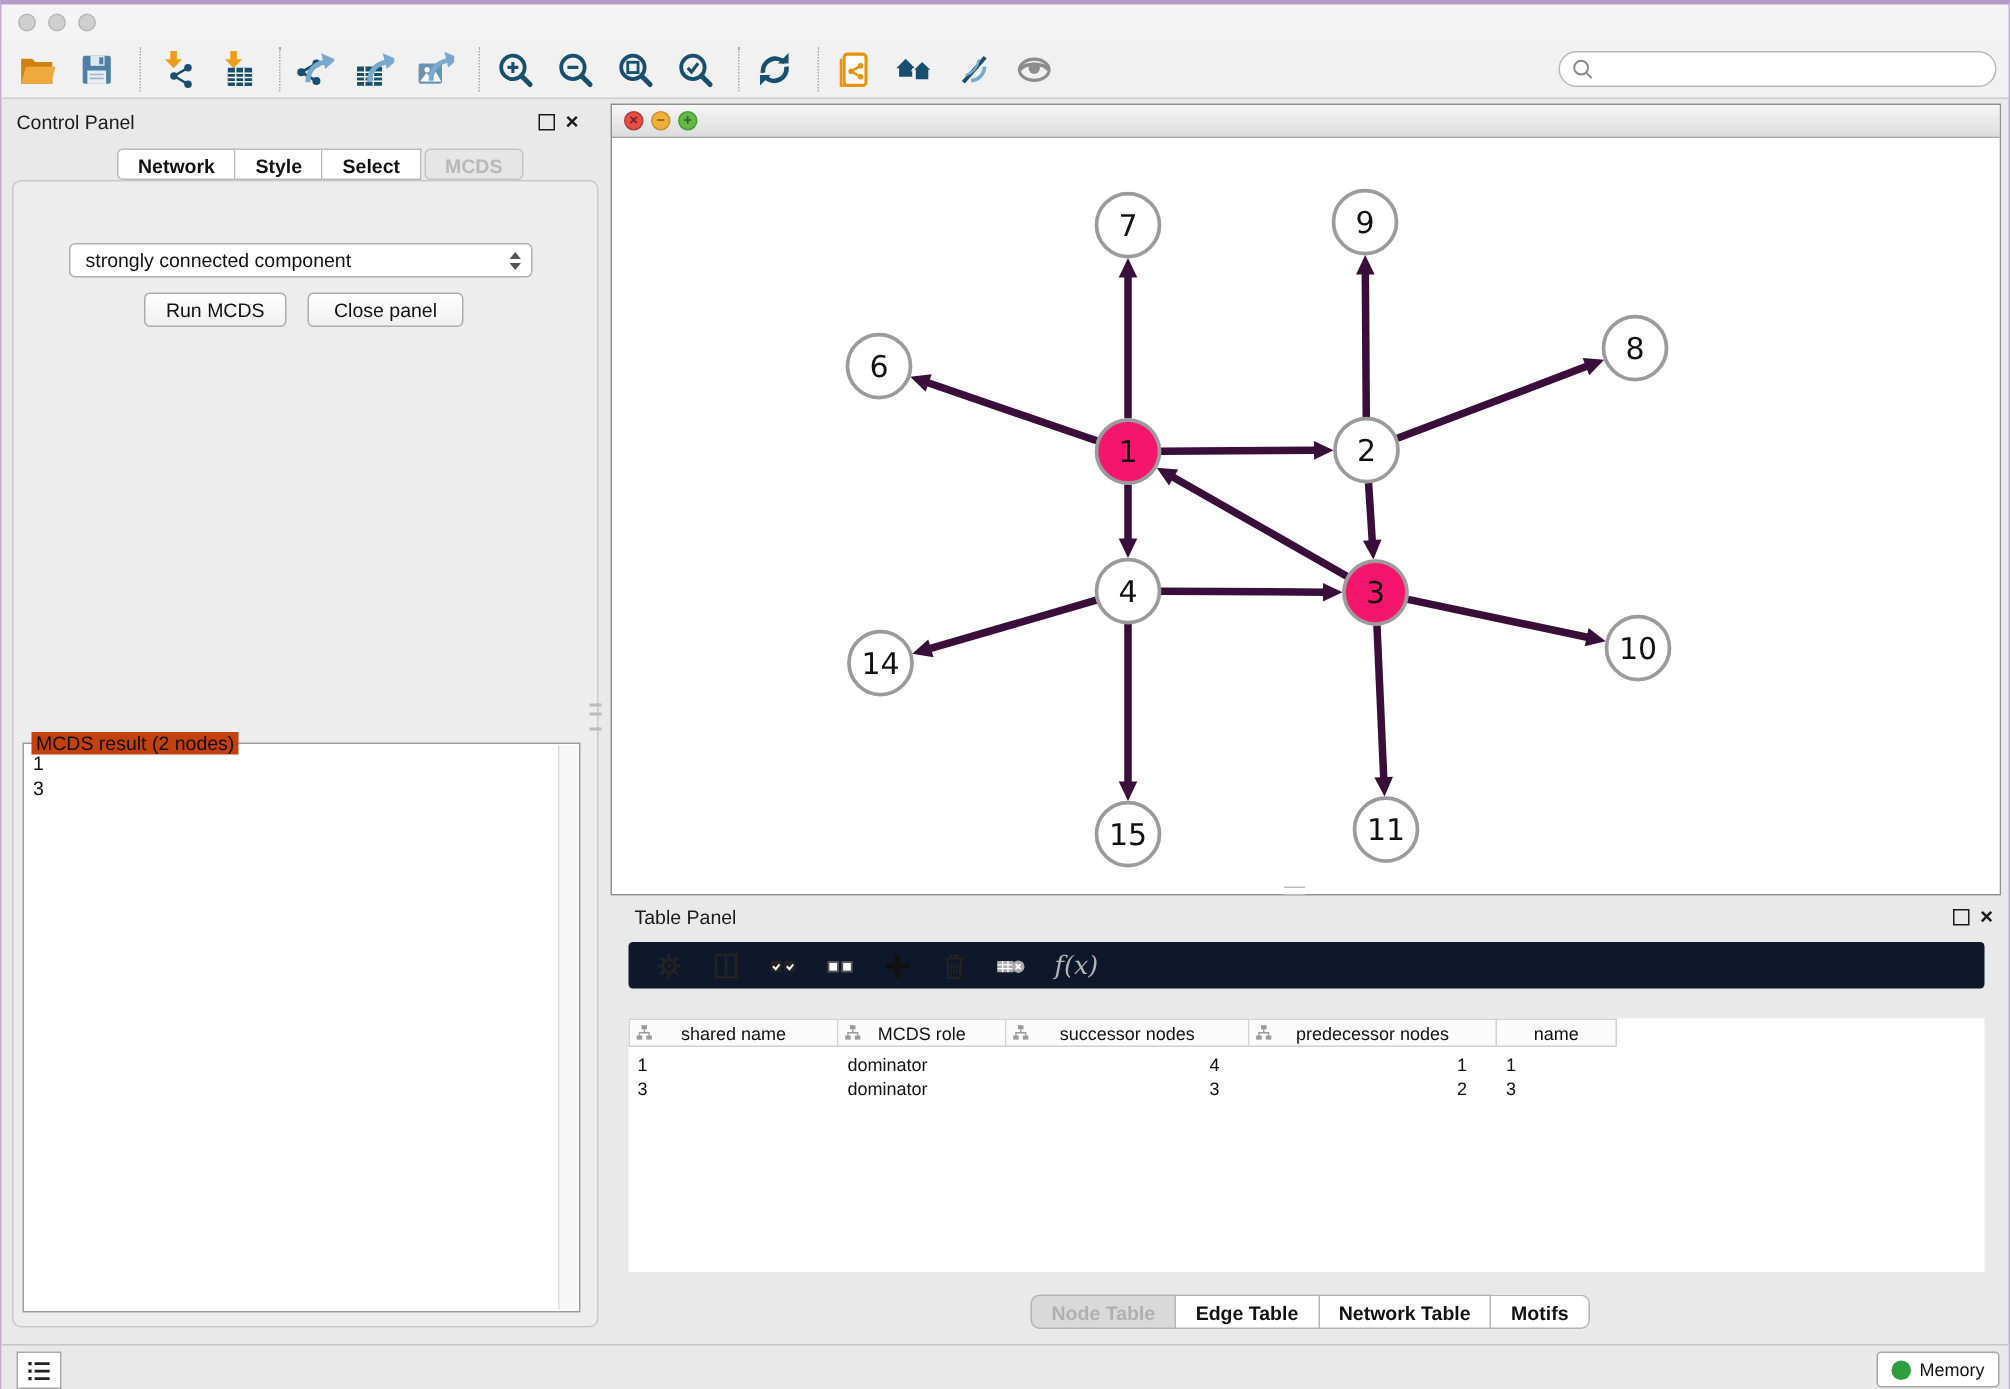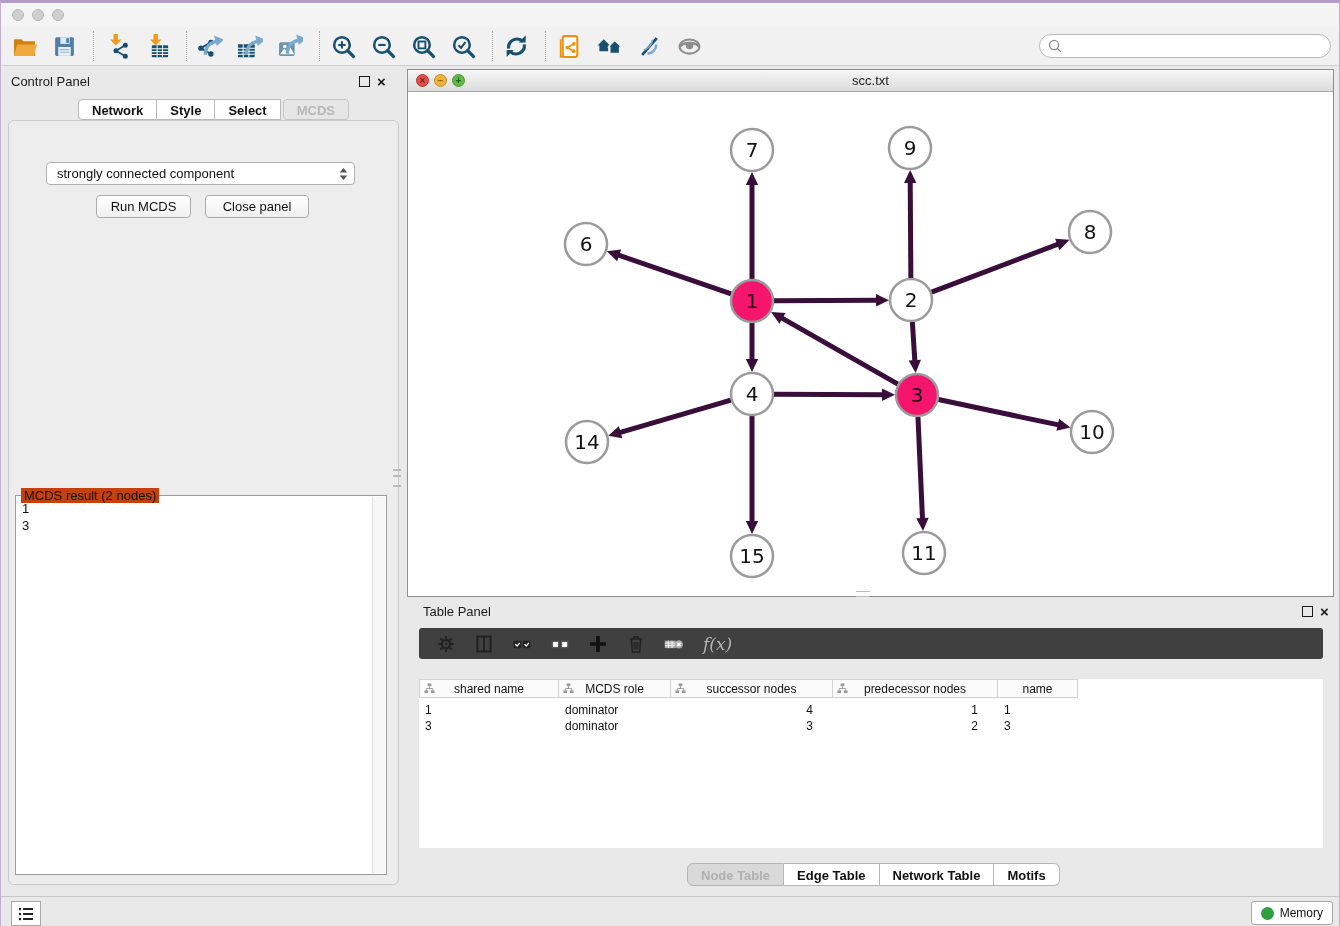--- a/index.html
+++ b/index.html
@@ -54,21 +54,21 @@
                 border-bottom:1px solid #a8a8a8;box-sizing:border-box;}
   .mac{position:absolute;top:4px;width:13px;height:13px;border-radius:50%;font-size:10px;font-weight:bold;
        display:flex;align-items:center;justify-content:center;box-sizing:border-box;cursor:pointer;}
   .net-title{position:absolute;top:3px;width:100%;text-align:center;font-size:13px;color:#222;}
   .net-canvas{position:absolute;left:0;top:22px;width:925px;height:504px;background:#fff;}
   .hgrip{left:855px;top:588px;width:14px;height:4px;border-top:1px solid #bbb;border-bottom:1px solid #bbb;}
 
   
   .tablepanel{left:406px;top:596px;width:928px;height:296px;background:#e9e9e9;}
   .tp-title{position:absolute;left:16px;top:5px;font-size:13px;color:#1a1a1a;}
-  .tp-toolbar{position:absolute;left:12px;top:29px;width:904px;height:31px;background:#404040;border-radius:3px;
+  .tp-toolbar{position:absolute;left:12px;top:29px;width:904px;height:31px;background:#0f172a;border-radius:3px;
               display:flex;align-items:center;padding-left:16px;box-sizing:border-box;}
   .tpi{width:22px;height:22px;display:inline-flex;align-items:center;justify-content:center;margin-right:16px;cursor:pointer;}
   .tpi svg{width:20px;height:20px;}
   .tpi.dis{cursor:default;}
   .fx{font-family:"DejaVu Serif",serif;font-style:italic;font-size:17px;color:#b5b5b5;margin-left:2px;}
   .tp-table{position:absolute;left:12px;top:80px;width:904px;height:169px;background:#fff;}
   .thead{display:flex;height:19px;}
   .th{position:relative;background:#fbfbfb;border:1px solid #d2d2d2;border-left:none;box-sizing:border-box;
       display:flex;align-items:center;justify-content:center;font-size:12px;color:#111;cursor:pointer;}
   .th:first-child{border-left:1px solid #d2d2d2;align-items:center;}
@@ -391,21 +391,20 @@
     </div>
   </div>
 
   <div class="abs grip"></div>
 
   <div class="abs netwin">
     <div class="net-titlebar">
       <span class="mac" style="left:8px;background:#e45049;border:1px solid #b13a34;color:#7c2023">×</span>
       <span class="mac" style="left:26px;background:#f0b13a;border:1px solid #c8912a;color:#8a6215">−</span>
       <span class="mac" style="left:44px;background:#62ba46;border:1px solid #4a9a34;color:#2c641d">+</span>
-      <span class="net-title">scc.txt</span>
     </div>
     <div class="net-canvas">
       <svg width="925" height="504" xmlns="http://www.w3.org/2000/svg">
           <line x1="344" y1="187" x2="344" y2="91" stroke="#3a0e3a" stroke-width="5"></line>
           <polygon points="344,80 350.2,93 337.8,93" fill="#3a0e3a"></polygon>
           <line x1="323.1924875913935" y1="201.85525176330984" x2="209.21126861290972" y2="162.71712235503526" stroke="#3a0e3a" stroke-width="5"></line>
           <polygon points="198.80751240860647,159.14474823669016 213.11638060766845,157.50270960685435 209.08934069244307,169.2305802371598" fill="#3a0e3a"></polygon>
           <line x1="365.9995649035371" y1="208.86163795658152" x2="470.00065264469436" y2="208.2075430651277" stroke="#3a0e3a" stroke-width="5"></line>
           <polygon points="481.0004350964629,208.13836204341848 468.0396851384271,214.41999881461712 467.96169925940944,202.0202440508053" fill="#3a0e3a"></polygon>
           <line x1="344" y1="231" x2="344" y2="269" stroke="#3a0e3a" stroke-width="5"></line>

